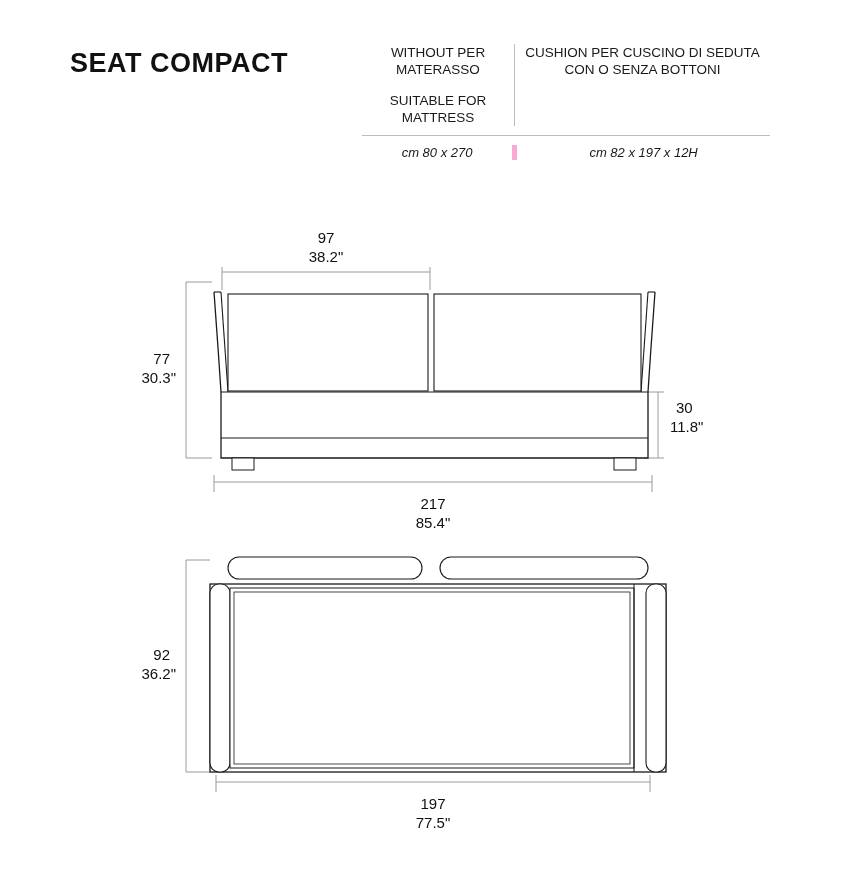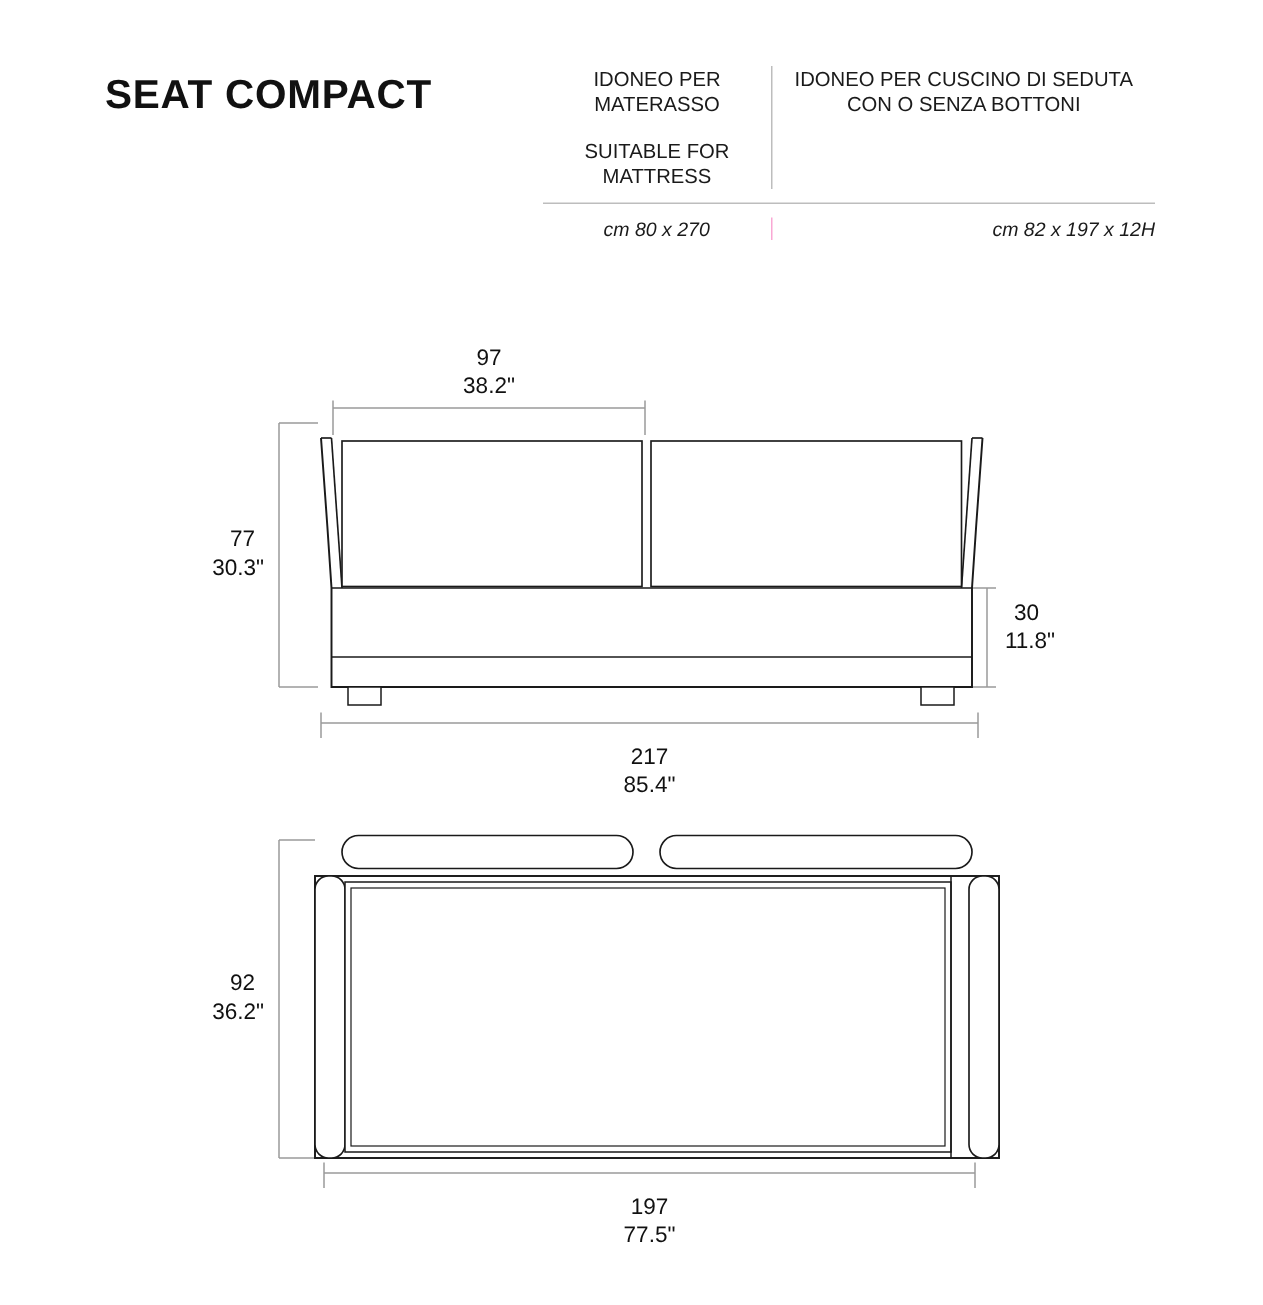--- a/index.html
+++ b/index.html
@@ -68,21 +68,21 @@
     align-items: stretch;
     padding-top: 9px;
   }
   .spec-dim {
     text-align: center;
     font-size: 13px;
     font-style: italic;
     color: #1a1a1a;
   }
   .spec-dim.left { width: 152px; }
-  .spec-dim.right { width: 256px; border-left: 1px solid #f9a8d4; text-align: right; }
+  .spec-dim.right { width: 256px; border-left: 5px solid #f9a8d4; }
 
   
   #drawings {
     position: absolute;
     left: 0;
     top: 210px;
     width: 730px;
     height: 640px;
   }
   #drawings svg {
@@ -97,25 +97,25 @@
 </head>
 <body>
 
 <div class="page">
 
   <div id="product-title">SEAT COMPACT</div>
 
   <div class="spec-table">
     <div class="spec-cols">
       <div class="spec-col left">
-        <div class="spec-it">IDONEO PER MATERASSO</div>
+        <div class="spec-it">WITHOUT PER MATERASSO</div>
         <div class="spec-en">SUITABLE FOR MATTRESS</div>
       </div>
       <div class="spec-col right">
-        <div class="spec-it">IDONEO PER CUSCINO DI SEDUTA CON O SENZA BOTTONI</div>
+        <div class="spec-it">CUSHION PER CUSCINO DI SEDUTA CON O SENZA BOTTONI</div>
       </div>
     </div>
     <div class="spec-divider"></div>
     <div class="spec-dims">
       <div class="spec-dim left">cm 80 x 270</div>
       <div class="spec-dim right">cm 82 x 197 x 12H</div>
     </div>
   </div>
 
   <div id="drawings">

